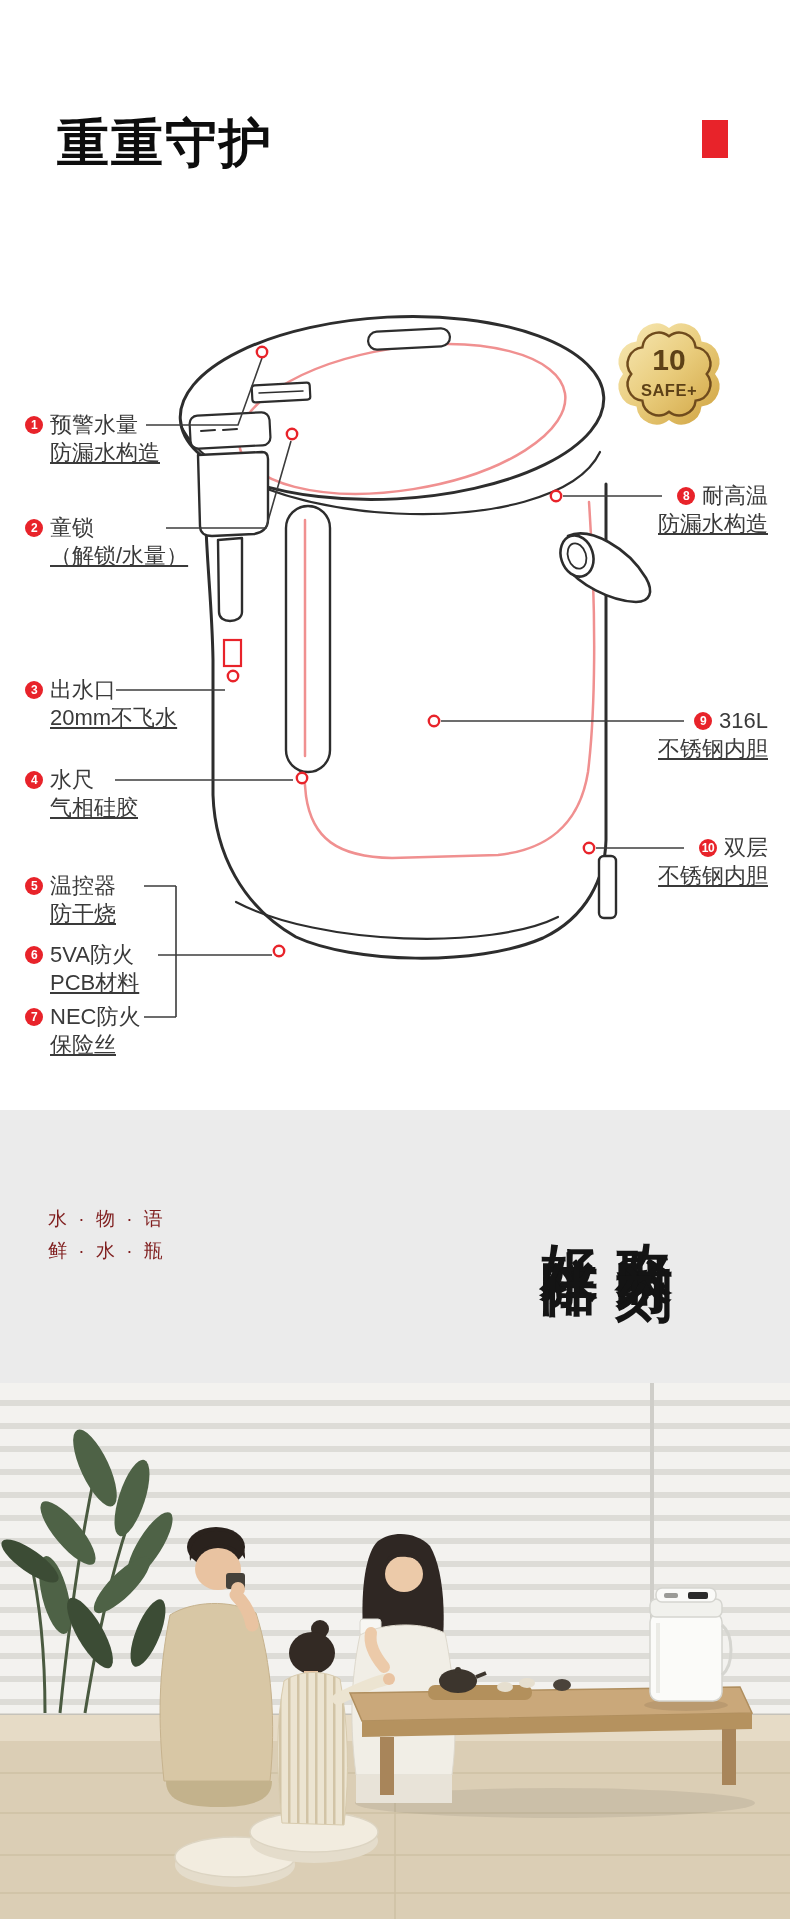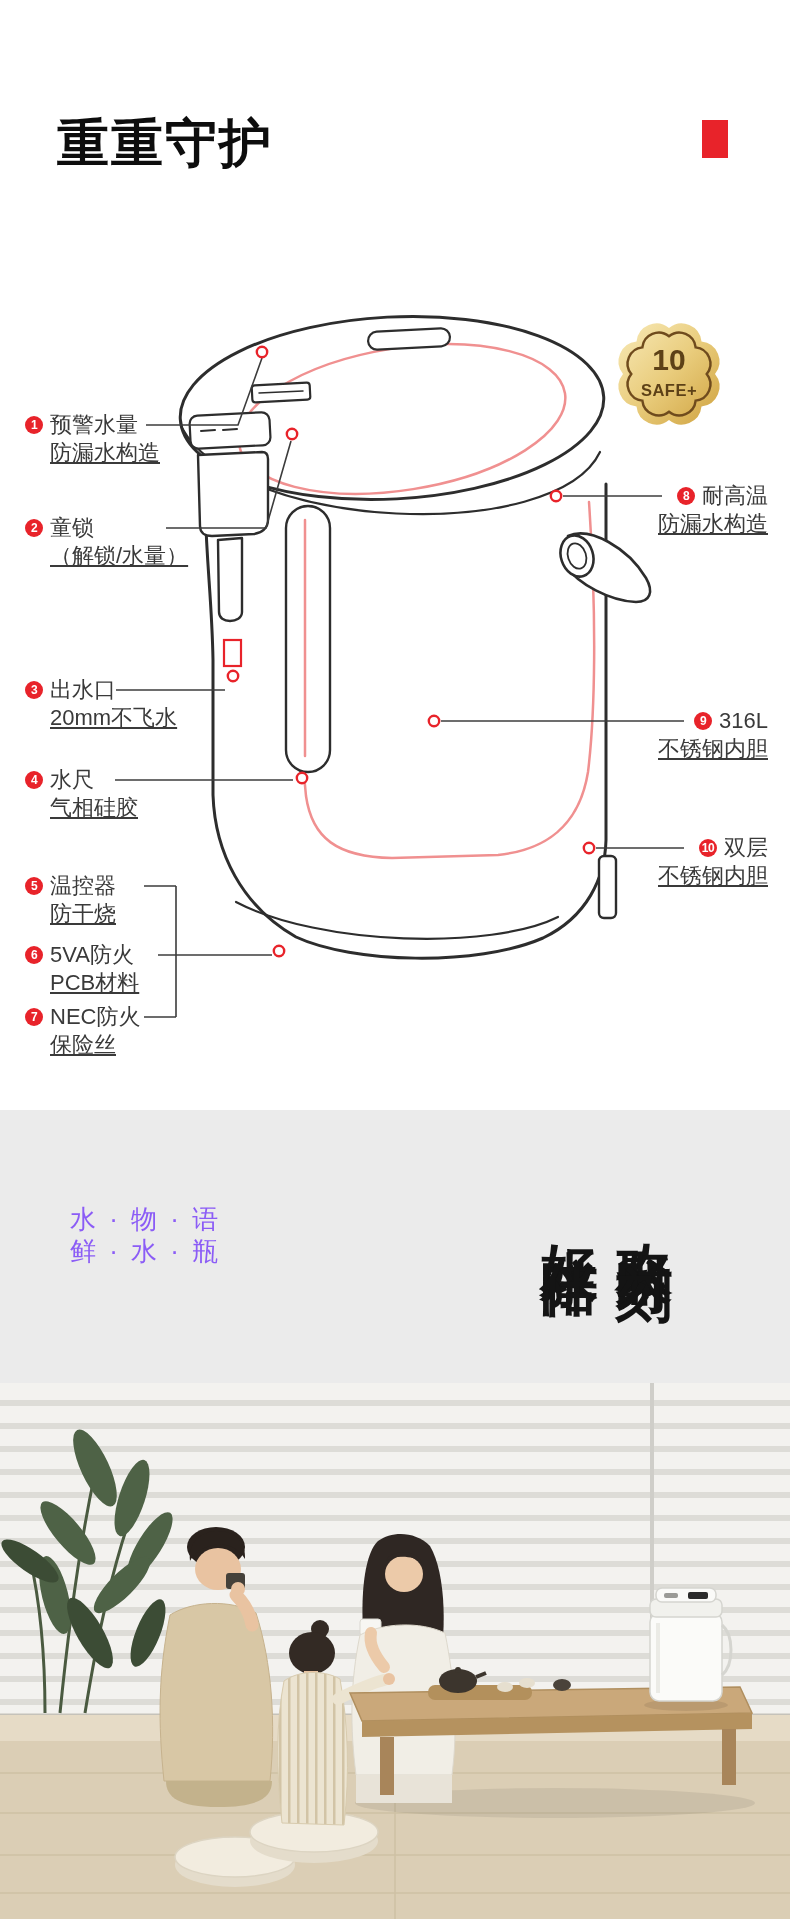--- a/index.html
+++ b/index.html
@@ -28,22 +28,22 @@
   }
   .co.left{left:25px;}
   .co.right{right:22px;text-align:right;}
   .co.right .row1{justify-content:flex-end;}
   .co-line2{padding-left:25px;text-decoration:underline;}
   .co.right .co-line2{padding-left:0;}
 
   
   .lifestyle{position:absolute;left:0;top:1110px;width:790px;height:809px;background:#ebebeb;}
   .brand-words{
-    position:absolute;left:70px;top:1203px;font-size:26px;line-height:32px;
-    color:#8b5cf6;letter-spacing:3px;
+    position:absolute;left:48px;top:1203px;font-size:19px;line-height:32px;
+    color:#7f1d1d;letter-spacing:3px;
   }
   .photo-svg{position:absolute;left:0;top:1383px;}
   .slogan{position:absolute;left:541px;top:1199px;display:flex;gap:17px;}
   .slogan .col{
     writing-mode:vertical-rl;text-orientation:upright;
     font-size:57px;line-height:58px;letter-spacing:6px;font-weight:800;color:#141414;
   }
 </style>
 </head>
 <body>

